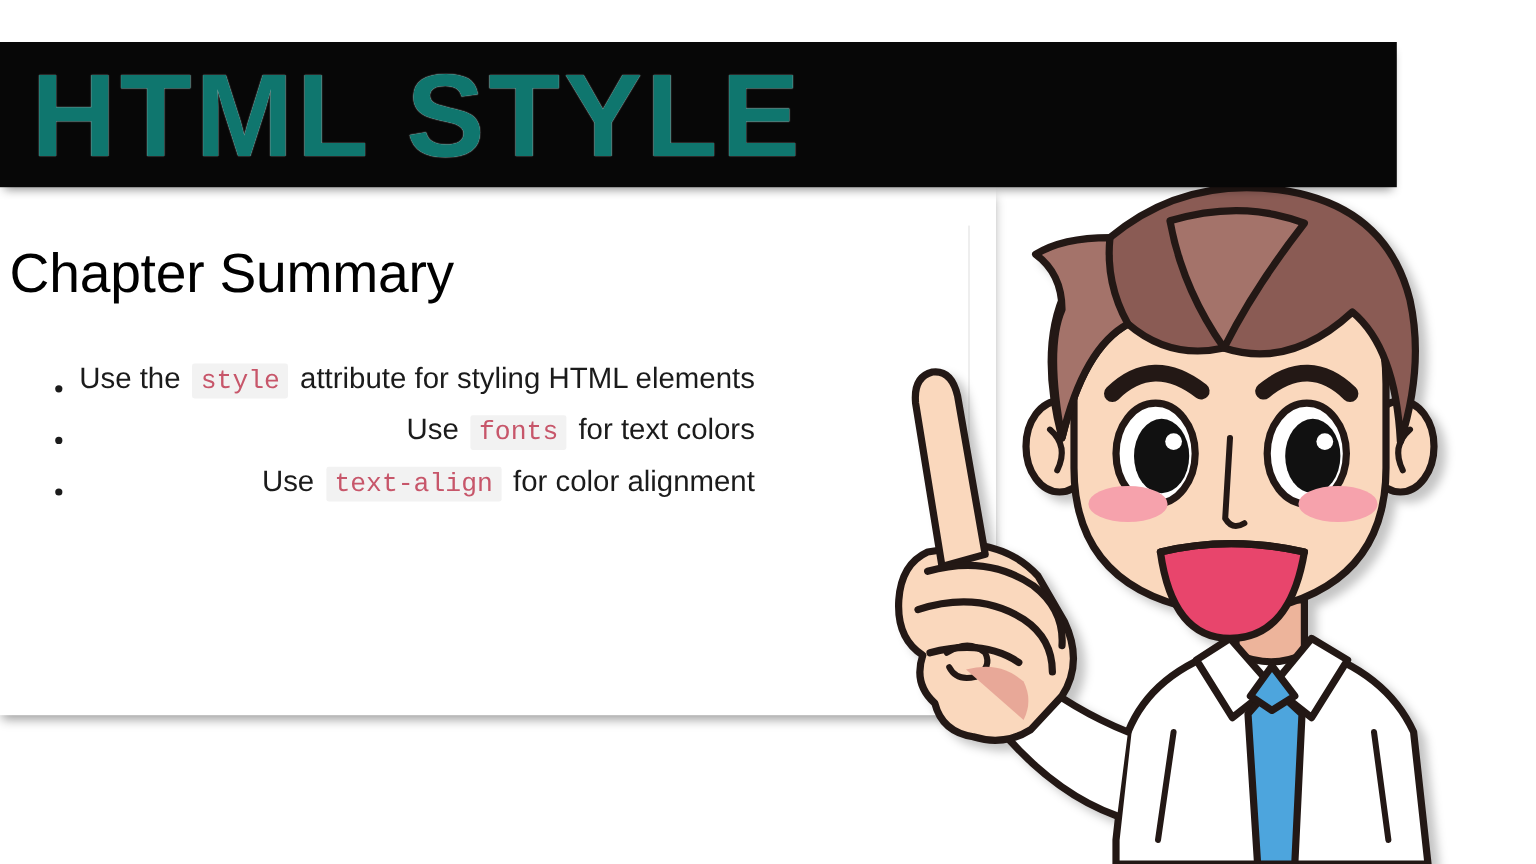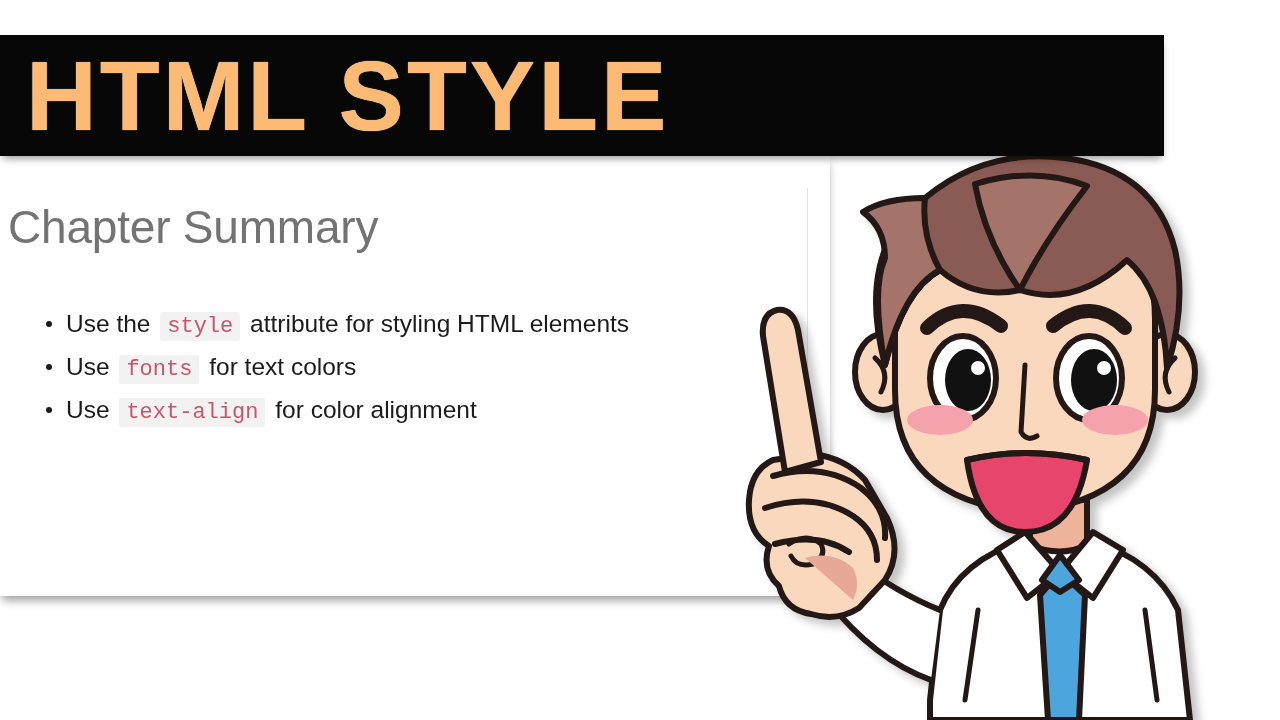--- a/index.html
+++ b/index.html
@@ -24,38 +24,39 @@
     right:22px; top:32px;
     width:1px; height:calc(100% - 32px);
     background:#e3e3e3;
   }
 
   #page-title {
     position:absolute;
     left:8px; top:44px;
     font-size:46px;
     font-weight:400;
-    color:#737373;
+    color:#000000;
     letter-spacing:-0.2px;
     white-space:nowrap;
   }
 
   #summary-list {
     position:absolute;
     left:38px; top:146px;
     list-style:none;
   }
   #summary-list li {
     position:relative;
     padding-left:28px;
     height:43px;
-    line-height:43px;
+    line-height:28px;
     font-size:24.5px;
     color:#1b1b1b;
     white-space:nowrap;
+    text-align:right;
   }
   #summary-list li .bullet {
     position:absolute;
     left:8px; top:50%;
     width:6px; height:6px;
     margin-top:-3px;
     border-radius:50%;
     background:#1b1b1b;
   }
   code.code-chip {
@@ -77,21 +78,21 @@
     box-shadow: 0 5px 8px -3px rgba(0,0,0,0.45);
     z-index:6;
   }
   #banner-title {
     position:absolute;
     left:26px; top:50%;
     transform:translateY(-50%);
     font-family:"Liberation Sans", sans-serif;
     font-size:98px;
     font-weight:bold;
-    color:#fdba74;
+    color:#0f766e;
     letter-spacing:3px;
     line-height:1;
     white-space:nowrap;
     text-shadow: 0 0 1px #fff;
   }
   #html5-logo {
     position:absolute;
     right:52px; top:50%;
     transform:translateY(-50%);
     width:96px; height:116px;

